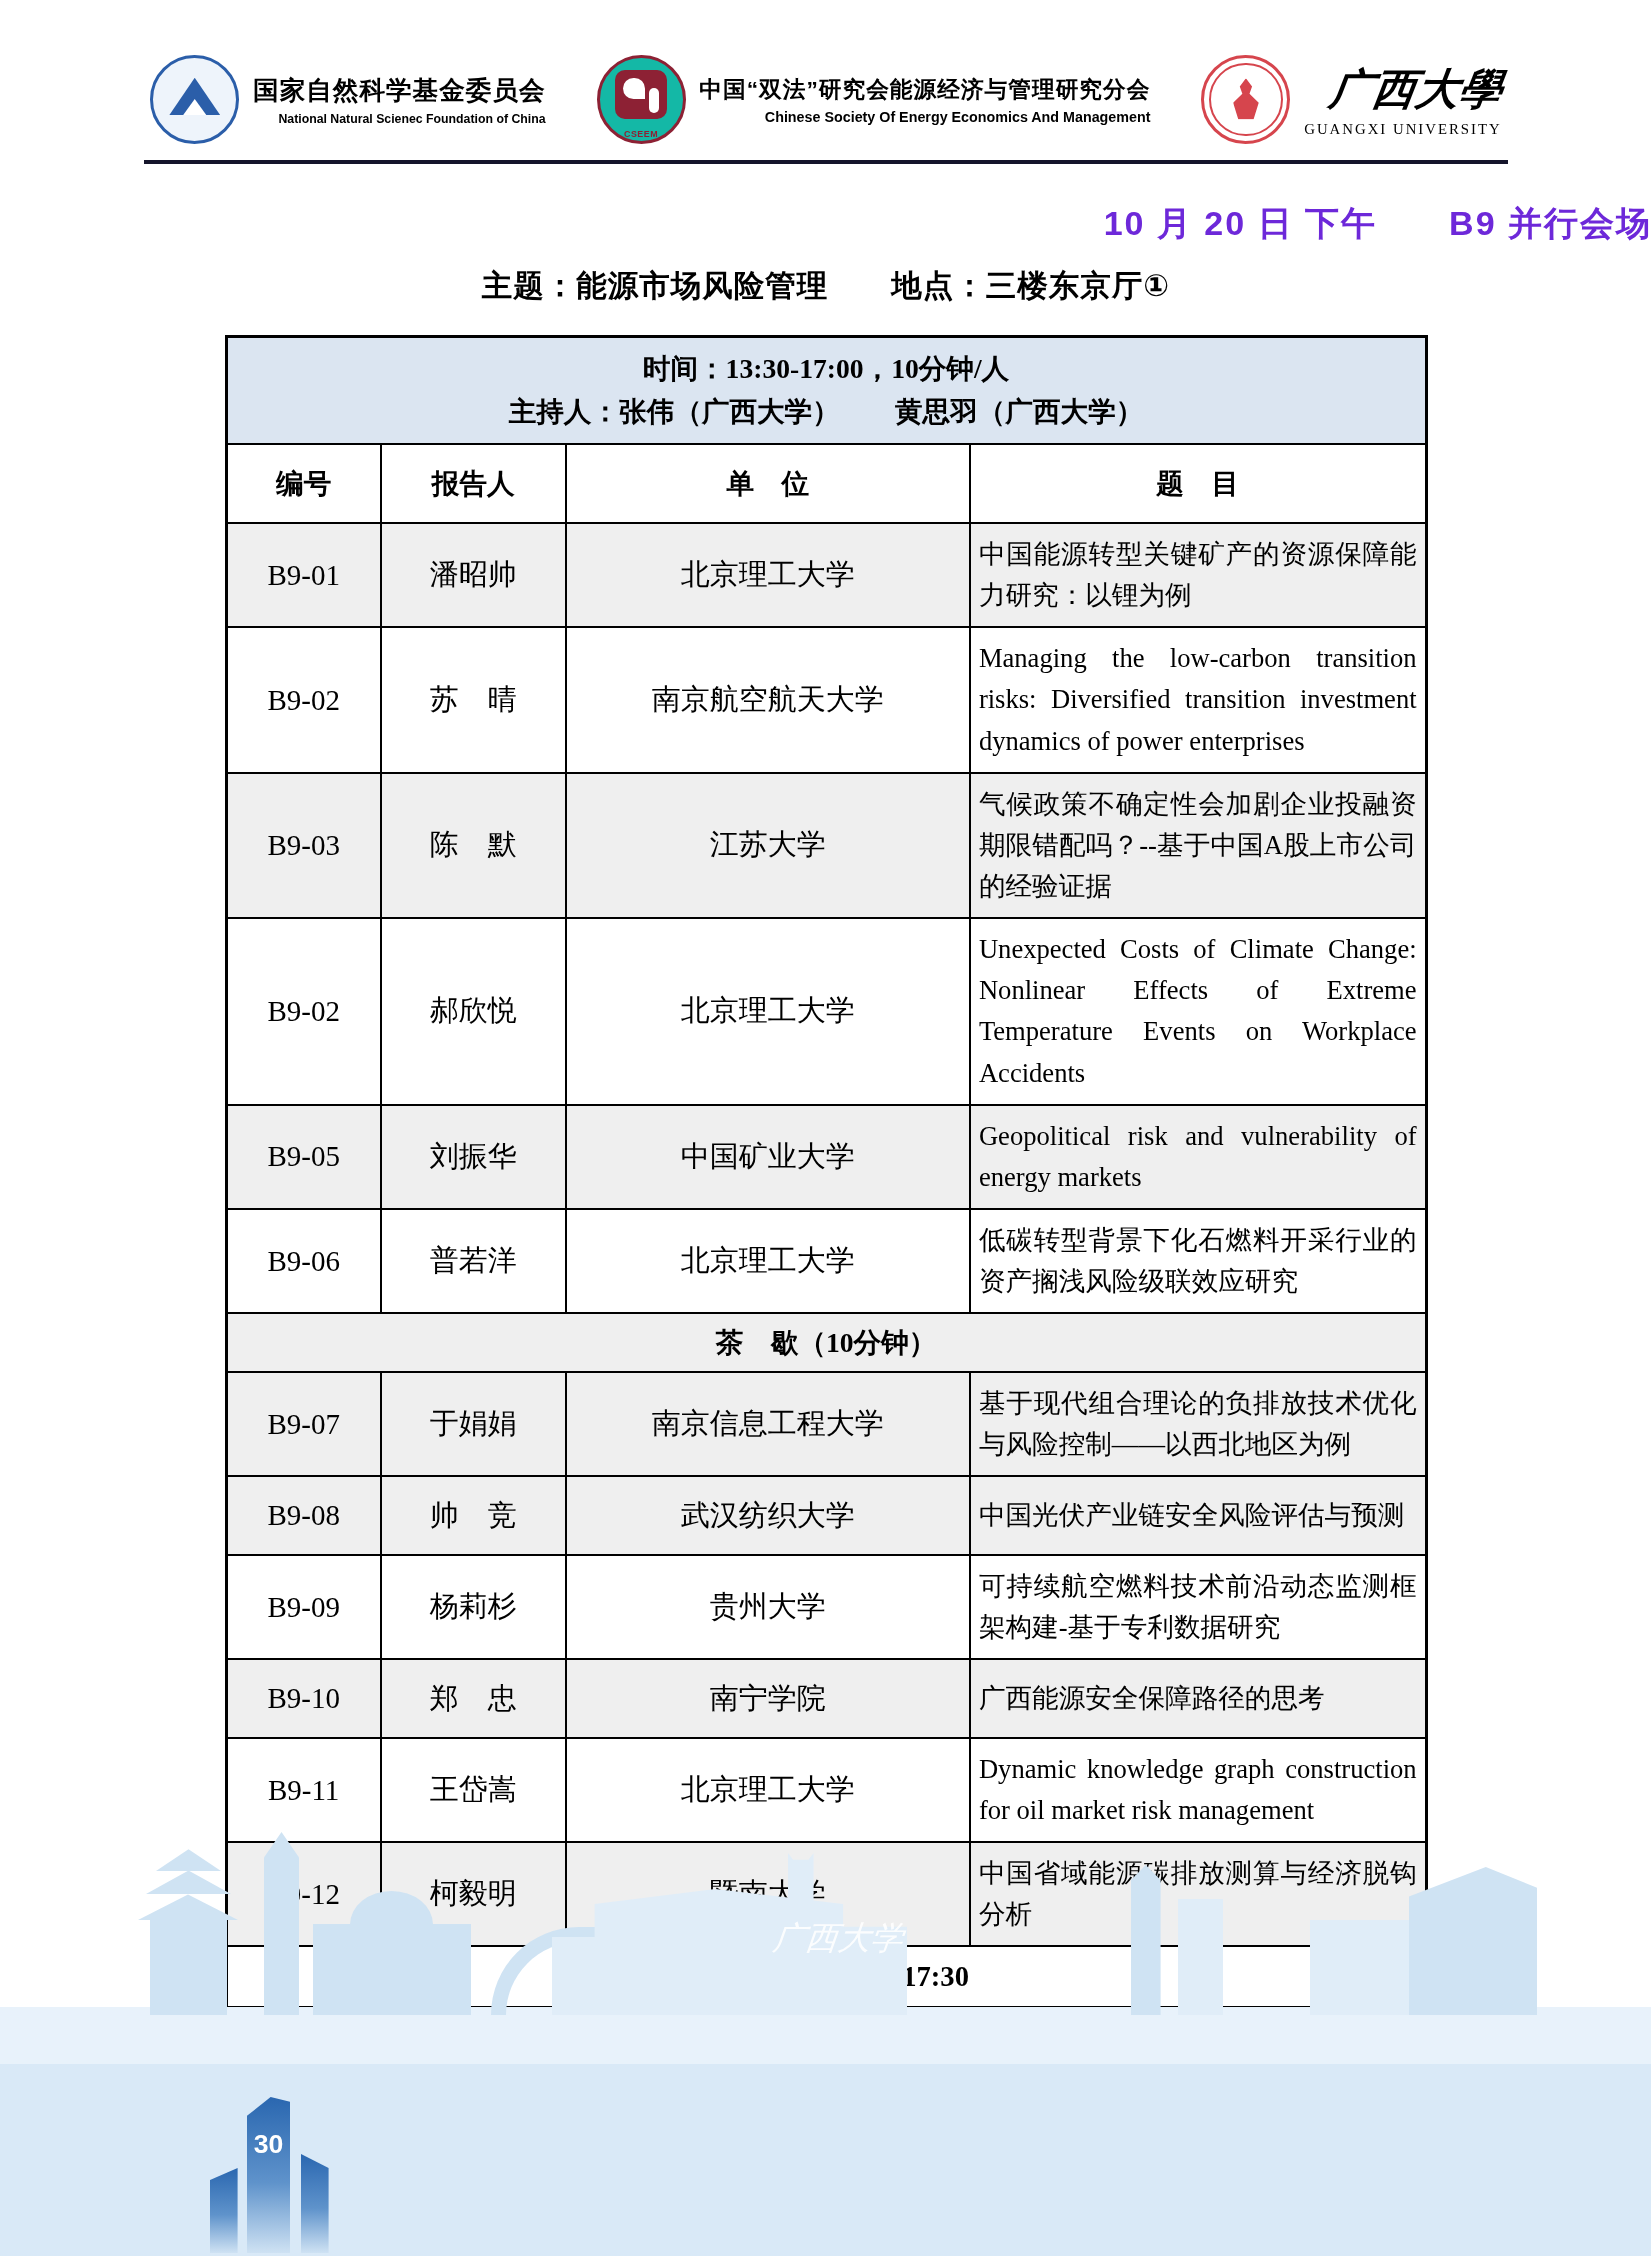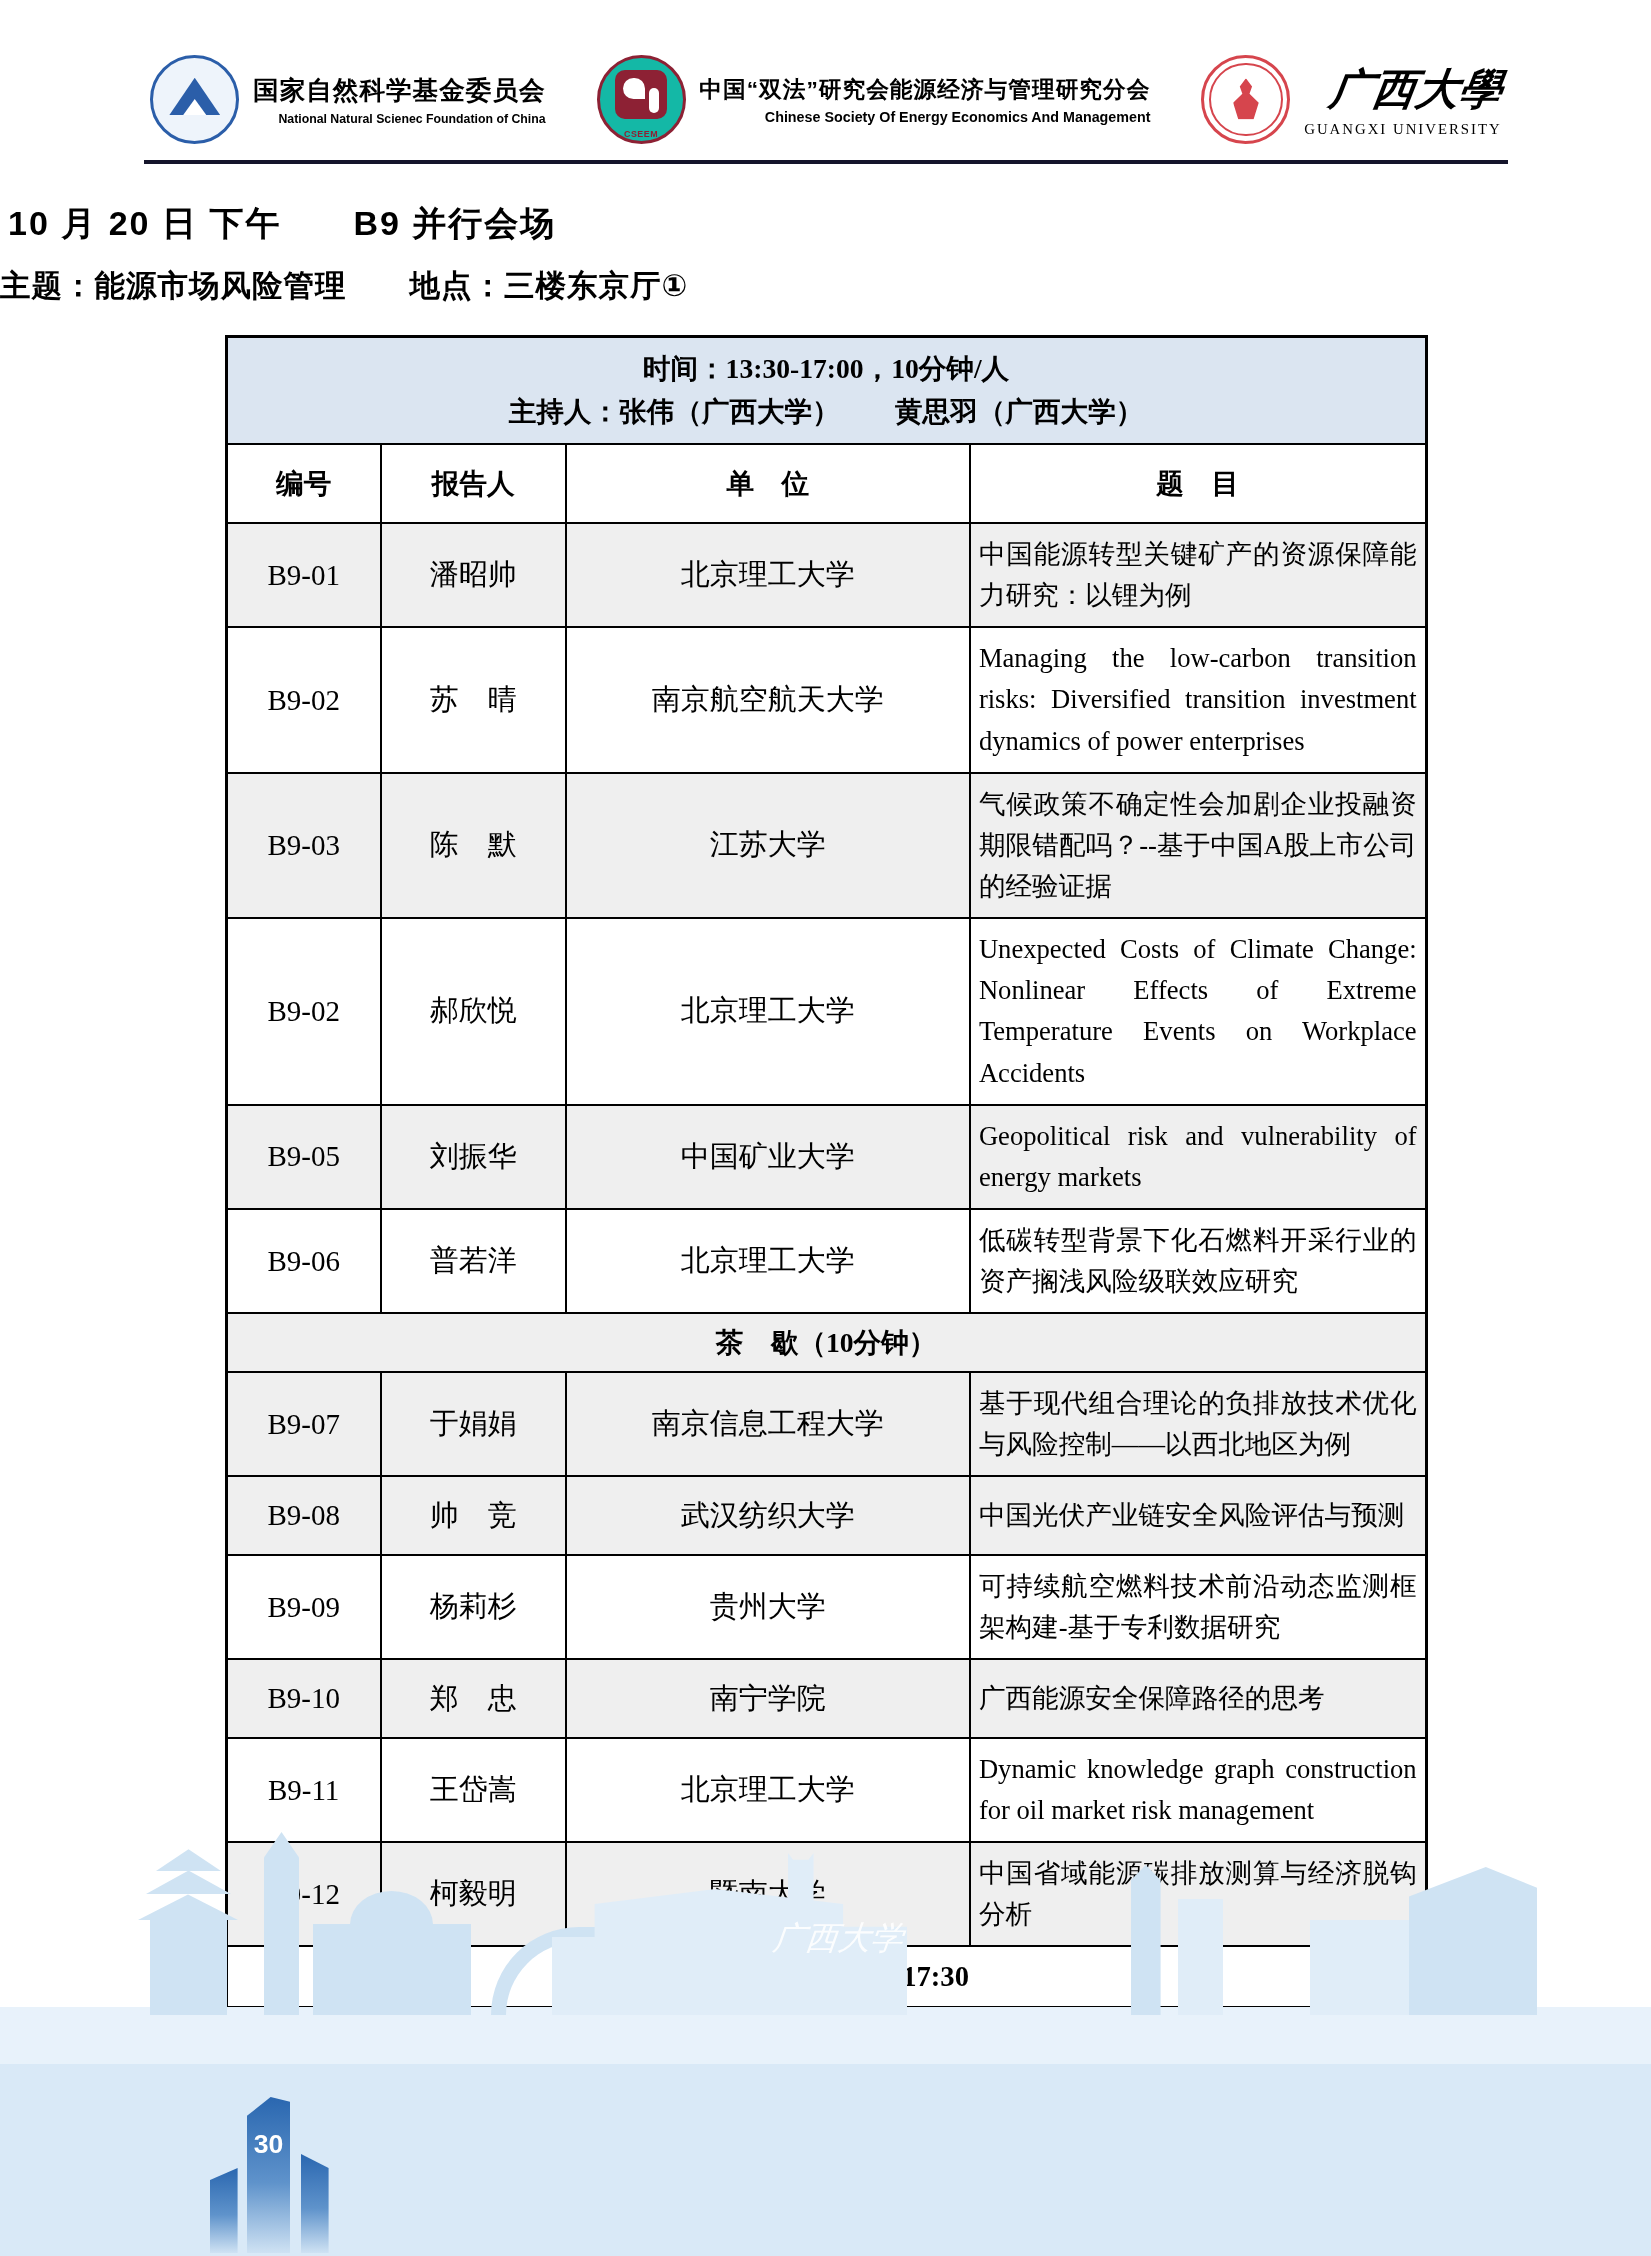--- a/index.html
+++ b/index.html
@@ -25,23 +25,23 @@
     clip-path:polygon(50% 0,74% 20%,64% 38%,100% 60%,80% 100%,20% 100%,0 60%,36% 38%,26% 20%);}
   .logo-text{display:flex;flex-direction:column;align-items:flex-end;}
   .lt-cn{font-family:"Liberation Sans","DejaVu Sans",sans-serif;font-weight:bold;font-size:25.6px;letter-spacing:1px;white-space:nowrap;}
   .lt-en{font-family:"Liberation Sans","DejaVu Sans",sans-serif;font-weight:bold;font-size:12.3px;margin-top:3.9px;white-space:nowrap;}
   .cseem-text .lt-cn{font-size:22.7px;}
   .cseem-text .lt-en{font-size:14.3px;}
   .gxu-script{font-family:"DejaVu Serif",serif;font-style:italic;font-weight:bold;font-size:43px;transform:skewX(-8deg);white-space:nowrap;}
   .gxu-sub{font-family:"Liberation Serif",serif;font-size:14.8px;letter-spacing:2px;margin-top:2px;}
   .header-rule{height:3.9px;background:#15152b;margin:15.8px 144px 0;}
   
-  .session-title{margin:37px 8px 0;text-align:left;color:#000000;font-family:"Liberation Sans","DejaVu Sans",sans-serif;
+  .session-title{margin:37px 0 0;text-align:right;color:#6d28d9;font-family:"Liberation Sans","DejaVu Sans",sans-serif;
     font-size:34px;font-weight:bold;letter-spacing:2px;}
-  .session-subtitle{margin:19.7px 0 0;color:#000;font-family:"Liberation Sans","DejaVu Sans",sans-serif;
+  .session-subtitle{margin:19.7px 0 0;text-align:center;color:#000;font-family:"Liberation Sans","DejaVu Sans",sans-serif;
     font-size:30.5px;font-weight:bold;letter-spacing:1px;}
   
   table.program{width:1203px;margin:27.6px auto 0;border-collapse:collapse;border:3px solid #000;table-layout:fixed;}
   table.program td,table.program th{border:2px solid #000;padding:9.9px 7.9px;vertical-align:middle;}
   .info-row td{background:#dbe5f1;font-weight:bold;font-size:27.6px;text-align:center;line-height:1.55;padding:9.9px 7.9px;}
   .cols th{font-size:27.6px;font-weight:bold;background:#fff;height:57px;}
   td.id-cell,td.speaker-cell,td.aff-cell{text-align:center;font-size:29px;height:57px;}
   td.title-cell{font-size:26.6px;text-align:justify;line-height:1.55;padding:11.8px 11.8px;}
   tr.shaded td{background:#efefef;}
   .break-row td{background:#efefef;font-weight:bold;font-size:27.6px;text-align:center;padding:15.8px 7.9px;}

